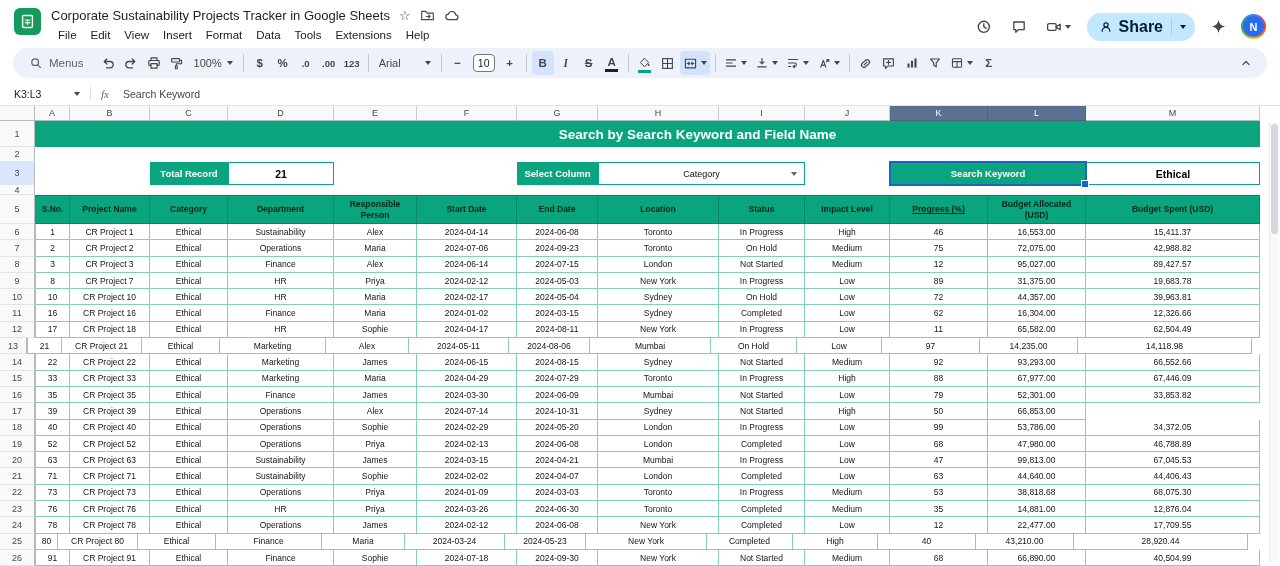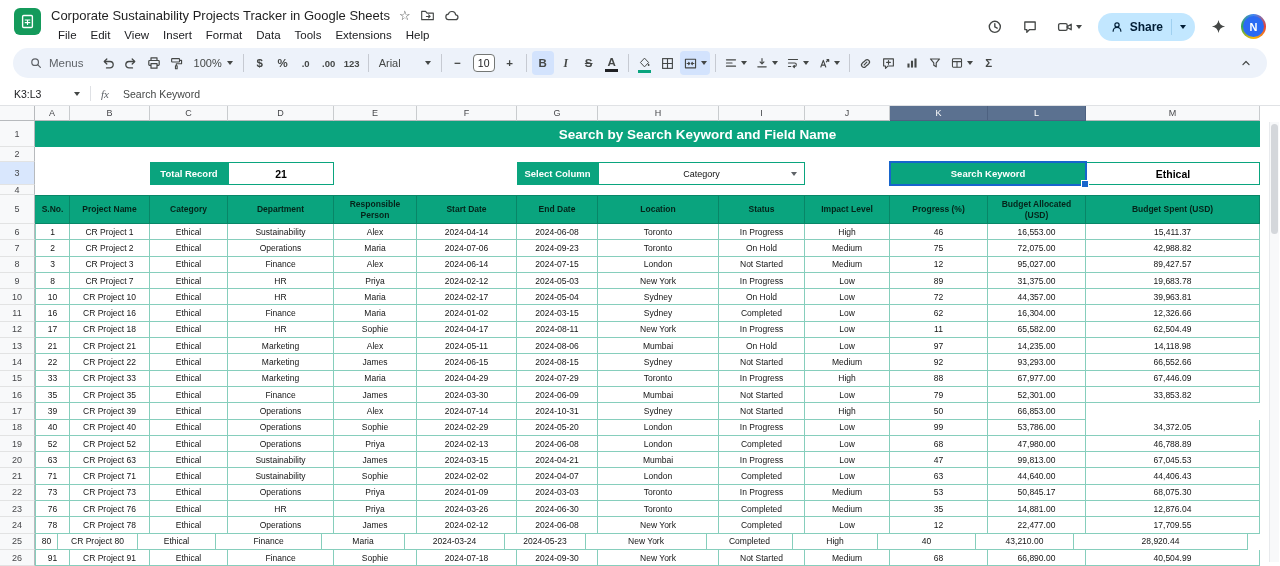--- a/index.html
+++ b/index.html
@@ -14,21 +14,21 @@
           display:flex; align-items:center; justify-content:center; flex:none; }
   .title-row { display:flex; align-items:center; gap:9px; height:21px; }
   .doc-title { font-size:13px; color:#1f1f1f; white-space:nowrap; }
   .ticon { color:#444746; display:flex; align-items:center; font-size:13px; }
   .menu-row { display:flex; font-size:11.5px; color:#202124; margin-top:2px; }
   .menu-row span { padding:1px 7px; border-radius:8px; cursor:default; }
   .tb-right { display:flex; align-items:center; gap:11px; margin-top:2px; }
   .ricon { width:24px; height:24px; display:flex; align-items:center; justify-content:center; }
   .meet { width:34px; gap:3px; }
   .share { height:28px; background:#c2e7ff; border-radius:14px; display:flex; align-items:center;
-           padding:0 9px 0 12px; color:#001d35; font-size:12px; font-weight:600; }
+           padding:0 9px 0 12px; color:#001d35; font-size:16px; font-weight:600; }
   .share svg { margin-right:6px; }
   .share-caret-wrap { border-left:1px solid #9fd0f0; margin-left:8px; padding-left:8px;
                       height:16px; display:flex; align-items:center; }
   .avatar { width:25px; height:25px; border-radius:50%; border:2px solid transparent;
             background:linear-gradient(#2a6af3,#2a6af3) padding-box,
                        conic-gradient(#4285f4,#ea4335,#fbbc04,#34a853,#4285f4) border-box;
             color:#fff; font-size:11px; font-weight:700; display:flex; align-items:center; justify-content:center; }
 
   
   .toolbar-wrap { padding:2px 13px 4px 13px; }
@@ -397,21 +397,21 @@
         <div class="th-cell" style="width: 35px;">S.No.</div>
         <div class="th-cell" style="width: 80px;">Project Name</div>
         <div class="th-cell" style="width: 78px;">Category</div>
         <div class="th-cell" style="width: 106px;">Department</div>
         <div class="th-cell" style="width: 83px;">Responsible Person</div>
         <div class="th-cell" style="width: 100px;">Start Date</div>
         <div class="th-cell" style="width: 81px;">End Date</div>
         <div class="th-cell" style="width: 121px;">Location</div>
         <div class="th-cell" style="width: 86px;">Status</div>
         <div class="th-cell" style="width: 85px;">Impact Level</div>
-        <div class="th-cell" style="width: 98px;">Progress (%)</div>
+        <div class="th-cell" style="width: 98px; text-decoration: underline;">Progress (%)</div>
         <div class="th-cell" style="width: 98px;">Budget Allocated (USD)</div>
         <div class="th-cell" style="width: 174px;">Budget Spent (USD)</div>
       </div>
       <div class="row dr">
         <div class="gut" style="width: 35px;">6</div>
         <div class="td-cell" style="width: 35px;">1</div>
         <div class="td-cell" style="width: 80px;">CR Project 1</div>
         <div class="td-cell" style="width: 78px;">Ethical</div>
         <div class="td-cell" style="width: 106px;">Sustainability</div>
         <div class="td-cell" style="width: 83px;">Alex</div>
@@ -514,21 +514,21 @@
         <div class="td-cell" style="width: 100px;">2024-04-17</div>
         <div class="td-cell" style="width: 81px;">2024-08-11</div>
         <div class="td-cell" style="width: 121px;">New York</div>
         <div class="td-cell" style="width: 86px;">In Progress</div>
         <div class="td-cell" style="width: 85px;">Low</div>
         <div class="td-cell" style="width: 98px;">11</div>
         <div class="td-cell" style="width: 98px;">65,582.00</div>
         <div class="td-cell" style="width: 174px;">62,504.49</div>
       </div>
       <div class="row dr">
-        <div class="gut" style="width: 35px;">13</div>
+        <div class="gut" style="width: 27px;">13</div>
         <div class="td-cell" style="width: 35px;">21</div>
         <div class="td-cell" style="width: 80px;">CR Project 21</div>
         <div class="td-cell" style="width: 78px;">Ethical</div>
         <div class="td-cell" style="width: 106px;">Marketing</div>
         <div class="td-cell" style="width: 83px;">Alex</div>
         <div class="td-cell" style="width: 100px;">2024-05-11</div>
         <div class="td-cell" style="width: 81px;">2024-08-06</div>
         <div class="td-cell" style="width: 121px;">Mumbai</div>
         <div class="td-cell" style="width: 86px;">On Hold</div>
         <div class="td-cell" style="width: 85px;">Low</div>
@@ -670,21 +670,21 @@
         <div class="td-cell" style="width: 80px;">CR Project 73</div>
         <div class="td-cell" style="width: 78px;">Ethical</div>
         <div class="td-cell" style="width: 106px;">Operations</div>
         <div class="td-cell" style="width: 83px;">Priya</div>
         <div class="td-cell" style="width: 100px;">2024-01-09</div>
         <div class="td-cell" style="width: 81px;">2024-03-03</div>
         <div class="td-cell" style="width: 121px;">Toronto</div>
         <div class="td-cell" style="width: 86px;">In Progress</div>
         <div class="td-cell" style="width: 85px;">Medium</div>
         <div class="td-cell" style="width: 98px;">53</div>
-        <div class="td-cell" style="width: 98px;">50,845.17</div>
+        <div class="td-cell" style="width: 98px;">38,818.68</div>
         <div class="td-cell" style="width: 174px;">68,075.30</div>
       </div>
       <div class="row dr">
         <div class="gut" style="width: 35px;">23</div>
         <div class="td-cell" style="width: 35px;">76</div>
         <div class="td-cell" style="width: 80px;">CR Project 76</div>
         <div class="td-cell" style="width: 78px;">Ethical</div>
         <div class="td-cell" style="width: 106px;">HR</div>
         <div class="td-cell" style="width: 83px;">Priya</div>
         <div class="td-cell" style="width: 100px;">2024-03-26</div>

